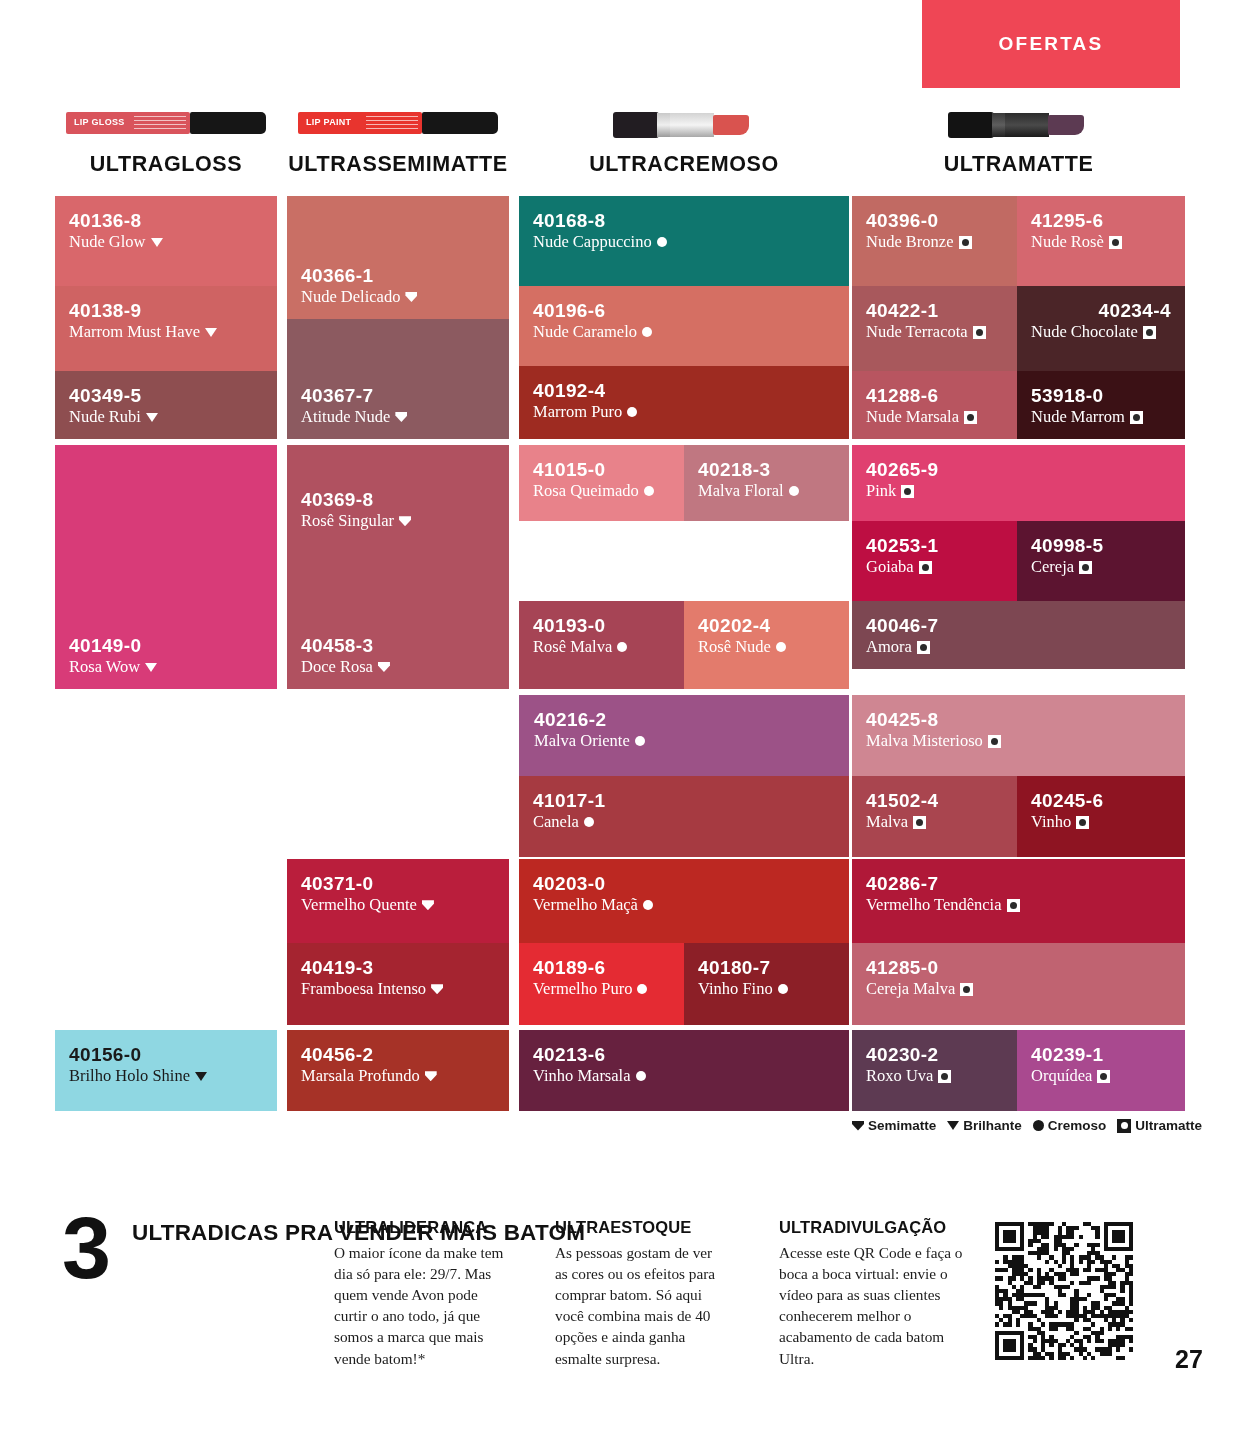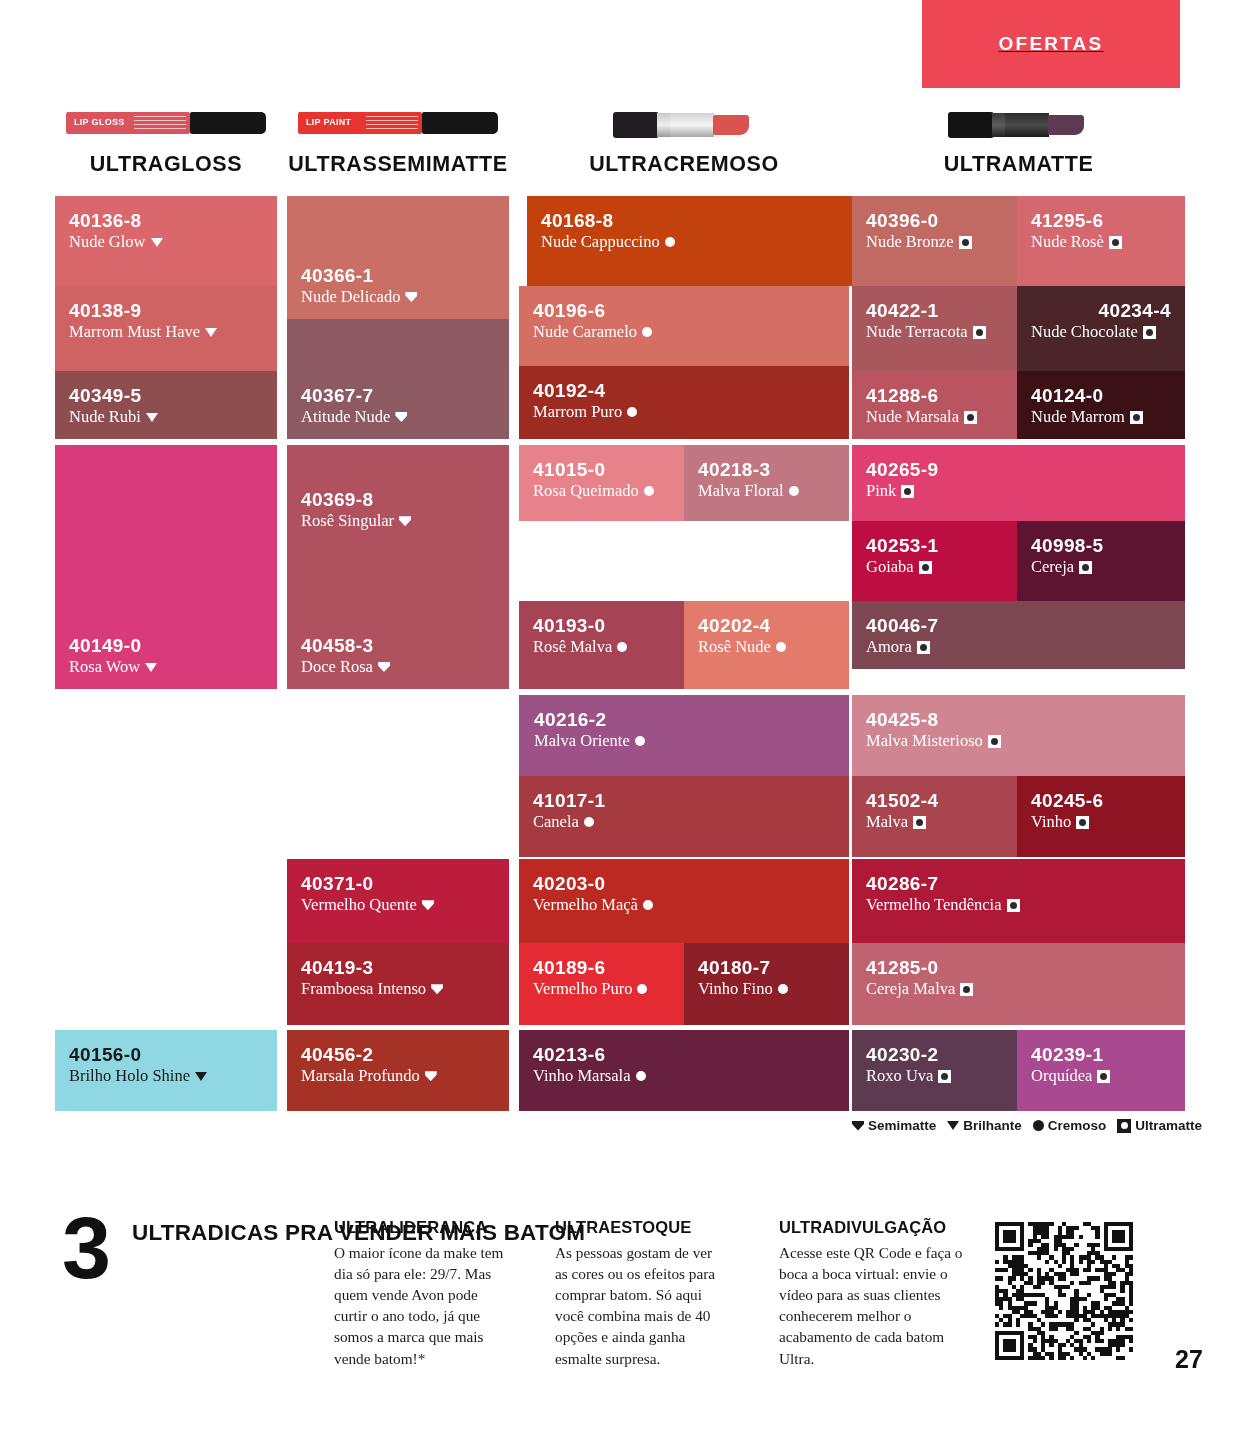--- a/index.html
+++ b/index.html
@@ -4,21 +4,21 @@
 <style>
   html,body{margin:0;padding:0;}
   body{
     width:1250px;height:1430px;background:#ffffff;
     font-family:"Liberation Sans",sans-serif;
     position:relative;overflow:hidden;
   }
   
   .ofertas-tab{
     position:absolute;left:922px;top:0;width:258px;height:88px;
-    background:#ef4655;display:flex;align-items:center;justify-content:center;text-decoration:underline;
+    background:#ef4655;display:flex;align-items:center;justify-content:center;
   }
   .ofertas-tab span{
     color:#fff;font-weight:bold;font-size:19px;letter-spacing:2.2px;
   }
 
   
   .headers{position:absolute;left:55px;top:100px;width:1130px;height:90px;}
   .col-head{position:absolute;text-align:center;}
   .col-head .title{
     font-weight:bold;font-size:21.5px;letter-spacing:.6px;color:#111;
@@ -229,21 +229,21 @@
         <span class="fin semimatte"></span>
       </div>
     </div>
     <div class="swatch light" style="left: 232px; top: 834px; width: 222px; height: 81px; background: rgb(166, 50, 39);">
       <div class="code">40456-2</div>
       <div class="nm">
         <span>Marsala Profundo</span>
         <span class="fin semimatte"></span>
       </div>
     </div>
-    <div class="swatch light" style="left: 464px; top: 0px; width: 330px; height: 90px; background: #c2410c; margin-left: 8px;">
+    <div class="swatch light" style="left: 464px; top: 0px; width: 330px; height: 90px; background: #0f766e;">
       <div class="code">40168-8</div>
       <div class="nm">
         <span>Nude Cappuccino</span>
         <span class="fin cremoso"></span>
       </div>
     </div>
     <div class="swatch light" style="left: 464px; top: 90px; width: 330px; height: 80px; background: rgb(213, 111, 99);">
       <div class="code">40196-6</div>
       <div class="nm">
         <span>Nude Caramelo</span>
@@ -366,21 +366,21 @@
     <div class="swatch light" style="left: 797px; top: 175px; width: 165px; height: 68px; background: rgb(184, 85, 96);">
       <div class="code">41288-6</div>
       <div class="nm">
         <span>Nude Marsala</span>
         <span class="fin ultramatte">
           <i></i>
         </span>
       </div>
     </div>
     <div class="swatch light" style="left: 962px; top: 175px; width: 168px; height: 68px; background: rgb(59, 17, 21);">
-      <div class="code">40124-0</div>
+      <div class="code">53918-0</div>
       <div class="nm">
         <span>Nude Marrom</span>
         <span class="fin ultramatte">
           <i></i>
         </span>
       </div>
     </div>
     <div class="swatch light" style="left: 797px; top: 249px; width: 333px; height: 76px; background: rgb(224, 64, 112);">
       <div class="code">40265-9</div>
       <div class="nm">

